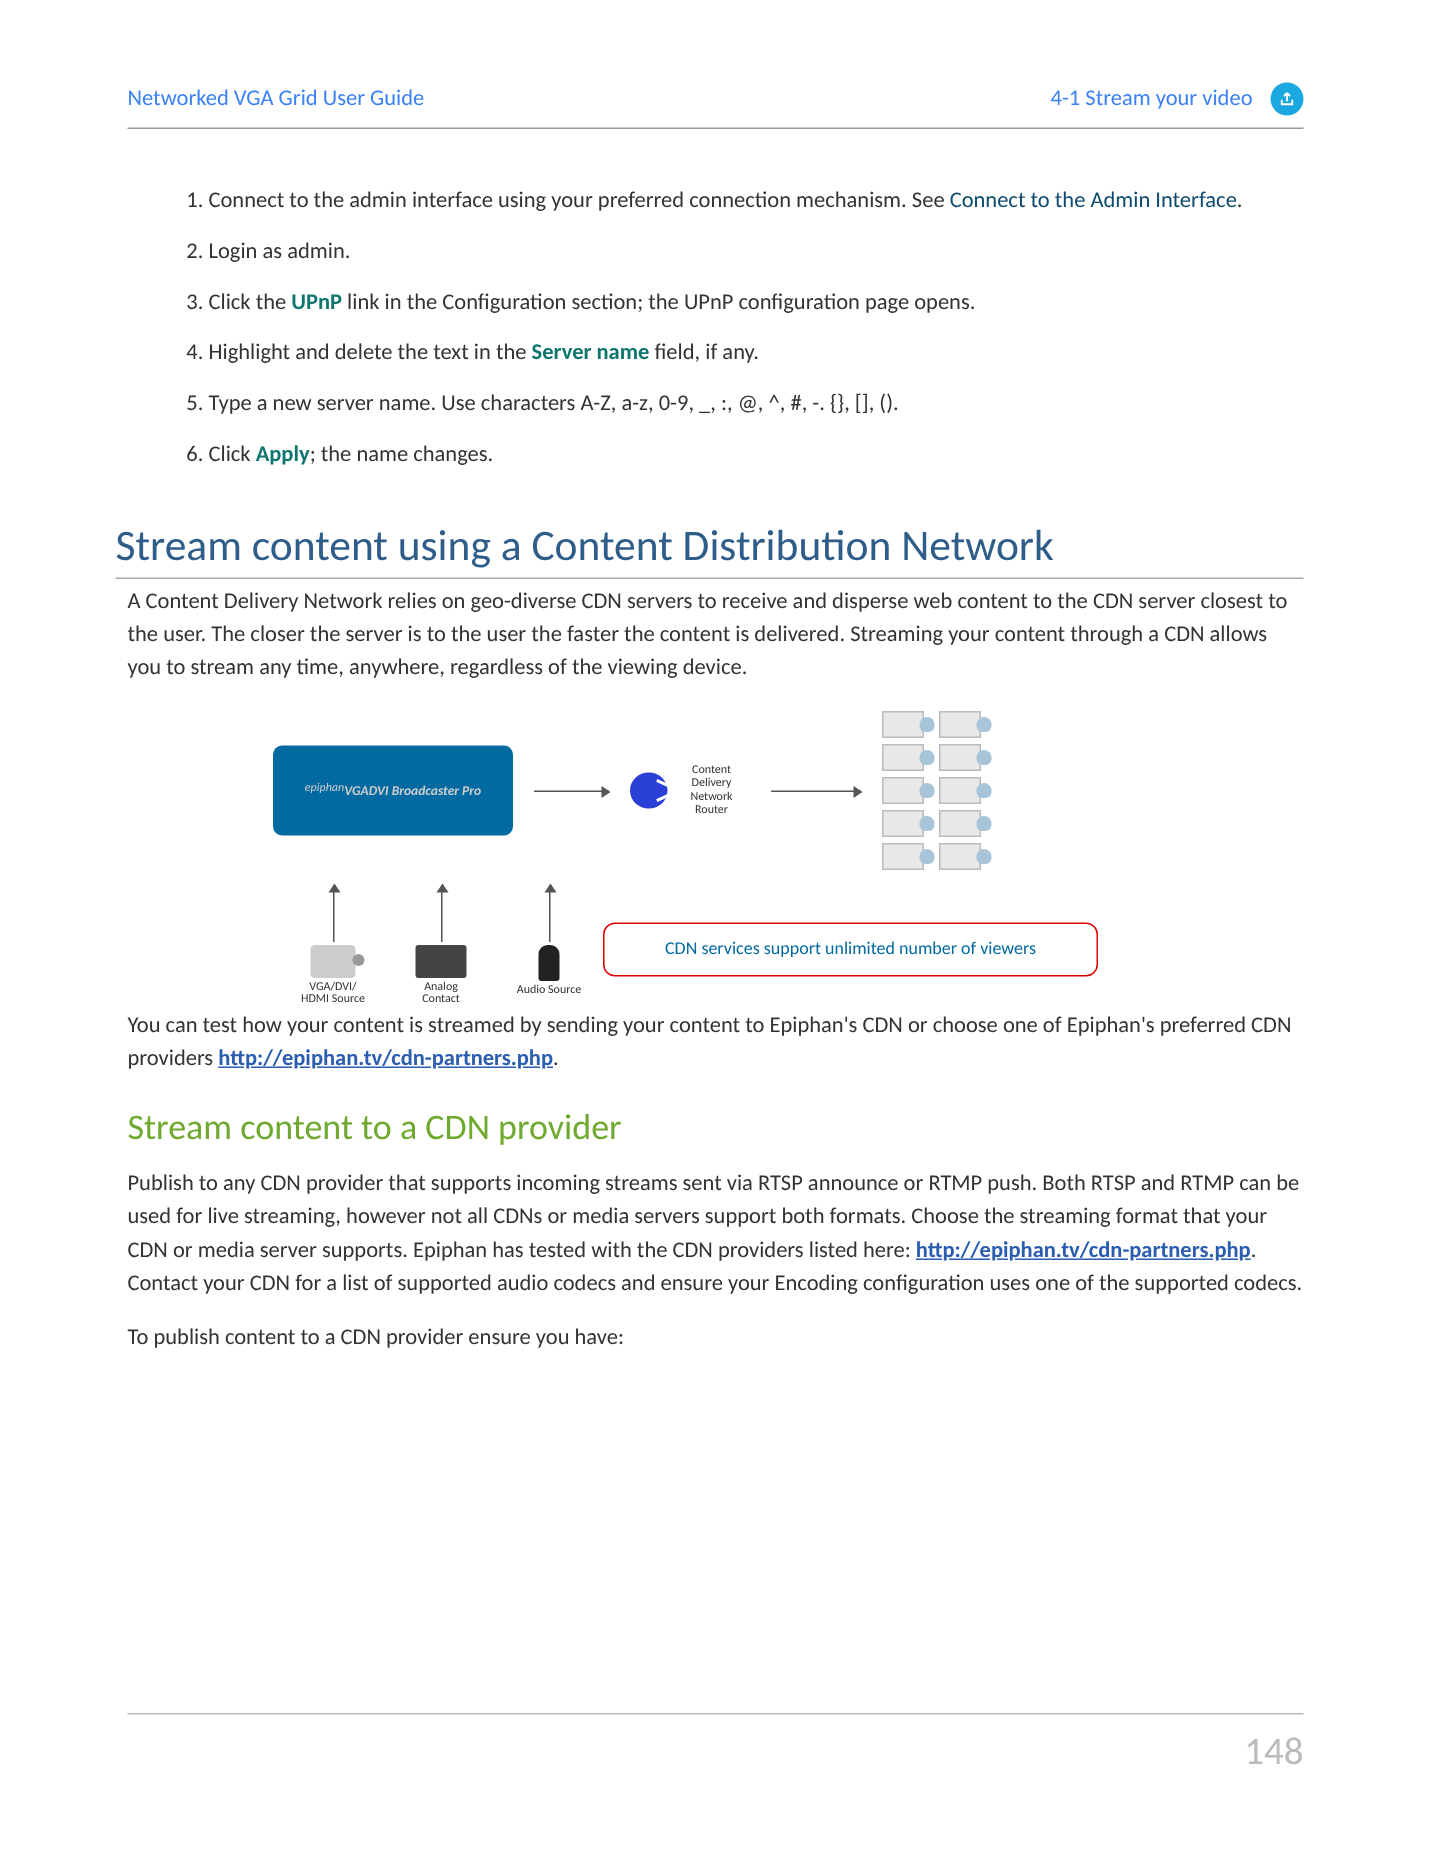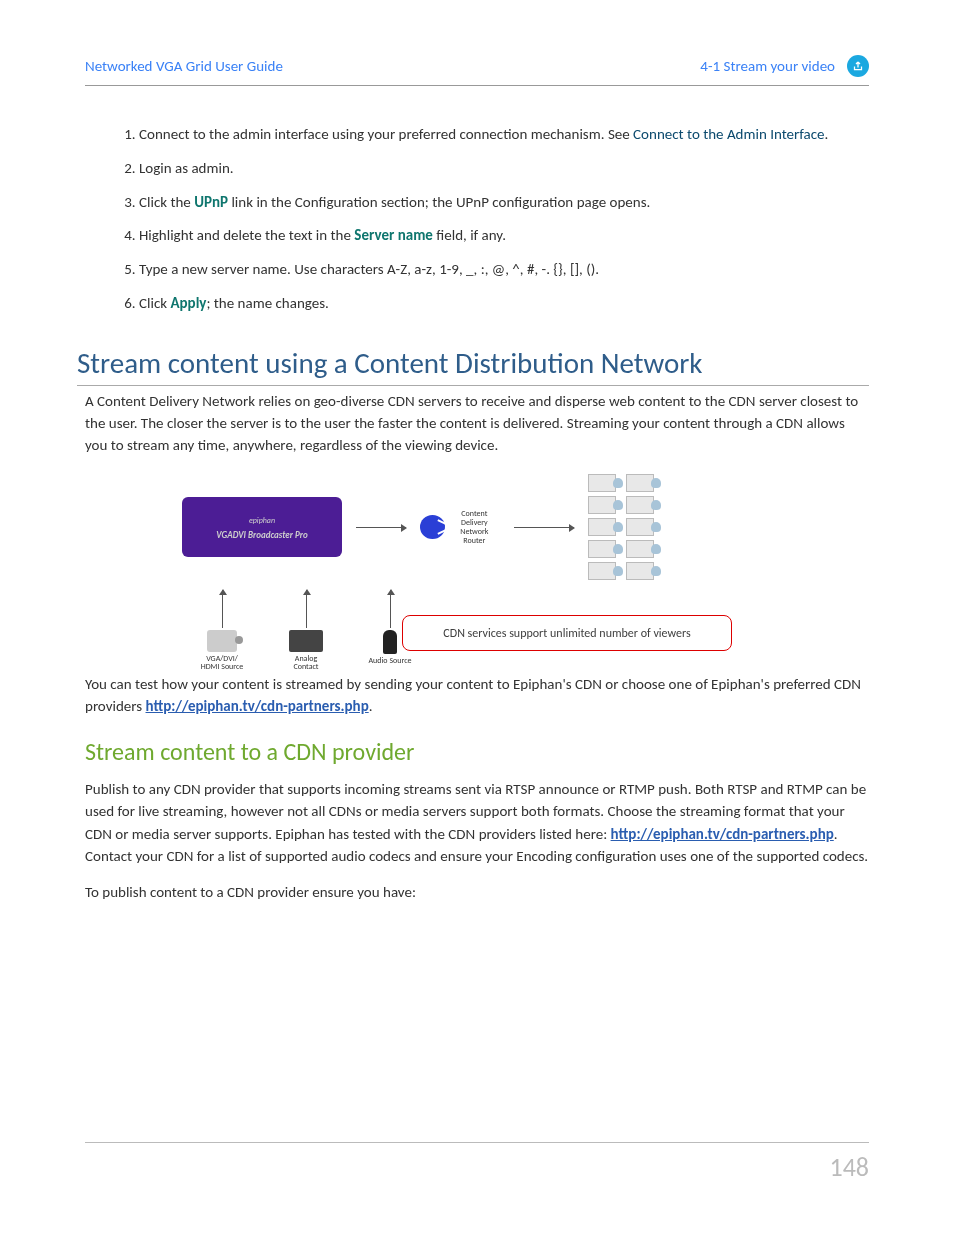--- a/index.html
+++ b/index.html
@@ -46,22 +46,22 @@
   }
   h2.subsection-title {
     font-size: 24px; font-weight: 400; color: #6fa92f;
     margin: 20px 0 12px 0;
   }
   p.body { color: #333; line-height: 1.48; margin-bottom: 14px; }
   .diagram-wrap { display: flex; justify-content: center; margin: 18px 0 22px 0; }
   .diagram { width: 590px; font-size: 10px; color: #222; }
   .d-row1 { display: flex; align-items: center; gap: 14px; }
   .device-box {
-    width: 160px; height: 60px; background: #4c1d95; border-radius: 6px;
-    display: flex; flex-direction: column; align-items: center; justify-content: center;
+    width: 160px; height: 60px; background: #0369a1; border-radius: 6px;
+    display: flex; flex-direction: row; align-items: center; justify-content: center;
     color: #ccc; font-size: 9px; padding: 6px;
   }
   .device-box .brand { font-style: italic; font-size: 8px; margin-bottom: 4px; }
   .device-box .model { font-style: italic; font-weight: bold; font-size: 9px; }
   .arrow-h { flex: 0 0 50px; height: 1px; background: #555; position: relative; }
   .arrow-h::after {
     content: ''; position: absolute; right: -1px; top: -3px;
     border-left: 6px solid #555; border-top: 4px solid transparent; border-bottom: 4px solid transparent;
   }
   .router-col { display: flex; flex-direction: row; align-items: center; gap: 4px; width: 80px; }
@@ -78,37 +78,37 @@
   .clients { display: flex; flex-direction: column; gap: 4px; }
   .client-row { display: flex; gap: 10px; }
   .client {
     width: 28px; height: 18px; background: #e8e8e8; border: 1px solid #bbb;
     position: relative;
   }
   .client::after {
     content: ''; position: absolute; right: -8px; top: 3px;
     width: 10px; height: 10px; background: #a8c4d8; border-radius: 50% 50% 40% 40%;
   }
-  .d-row2 { display: flex; gap: 36px; margin-top: 10px; margin-left: 16px; }
+  .d-row2 { display: flex; gap: 24px; margin-top: 10px; margin-left: 16px; }
   .source-up { display: flex; flex-direction: column; align-items: center; gap: 2px; }
   .arrow-v { width: 1px; height: 38px; background: #555; position: relative; }
   .arrow-v::before {
     content: ''; position: absolute; top: -1px; left: -3px;
     border-bottom: 6px solid #555; border-left: 4px solid transparent; border-right: 4px solid transparent;
   }
   .src-icon { width: 30px; height: 22px; display: flex; align-items: center; justify-content: center; }
   .src-icon.cam { background: #ccc; border-radius: 3px; position: relative; }
   .src-icon.cam::after { content:''; position:absolute; right:-6px; top:6px; width:8px; height:8px; background:#999; border-radius:50%; }
   .src-icon.vid { background: #444; border-radius: 2px; width: 34px; }
   .src-icon.mic { width: 14px; height: 24px; background: #222; border-radius: 6px 6px 2px 2px; }
   .src-label { font-size: 8px; text-align: center; line-height: 1.05; color: #333; width: 48px; }
   .callout {
     margin-left: 220px; margin-top: -56px; width: 330px;
     border: 1.5px solid #d00; border-radius: 8px; padding: 10px 14px;
-    font-size: 12px; text-align: center; color: #404040;
+    font-size: 12px; text-align: center; color: #0369a1;
   }
   .footer-rule {
     position: absolute; left: 85px; right: 85px; bottom: 92px;
     border-top: 1px solid #bbb;
   }
   .page-num {
     position: absolute; right: 85px; bottom: 52px;
     font-size: 26px; color: #bbb;
   }
 </style>
@@ -136,21 +136,21 @@
       <li>
         <span>Connect to the admin interface using your preferred connection mechanism. See </span><span class="link-green">Connect to the Admin Interface</span><span>.</span>
       </li>
       <li>Login as admin.</li>
       <li>
         <span>Click the </span><strong>UPnP</strong><span> link in the Configuration section; the UPnP configuration page opens.</span>
       </li>
       <li>
         <span>Highlight and delete the text in the </span><strong>Server name</strong><span> field, if any.</span>
       </li>
-      <li>Type a new server name. Use characters A-Z, a-z, 1-9, _, :, @, ^, #, -. {}, [], ().</li>
+      <li>Type a new server name. Use characters A-Z, a-z, 0-9, _, :, @, ^, #, -. {}, [], ().</li>
       <li>
         <span>Click </span><strong>Apply</strong><span>; the name changes.</span>
       </li>
     </ol>
 
     <h1 class="section-title">Stream content using a Content Distribution Network</h1>
 
     <p class="body">A Content Delivery Network relies on geo-diverse CDN servers to receive and disperse web content to the CDN server closest to the user. The closer the server is to the user the faster the content is delivered. Streaming your content through a CDN allows you to stream any time, anywhere, regardless of the viewing device.</p>
 
     <div class="diagram-wrap">

